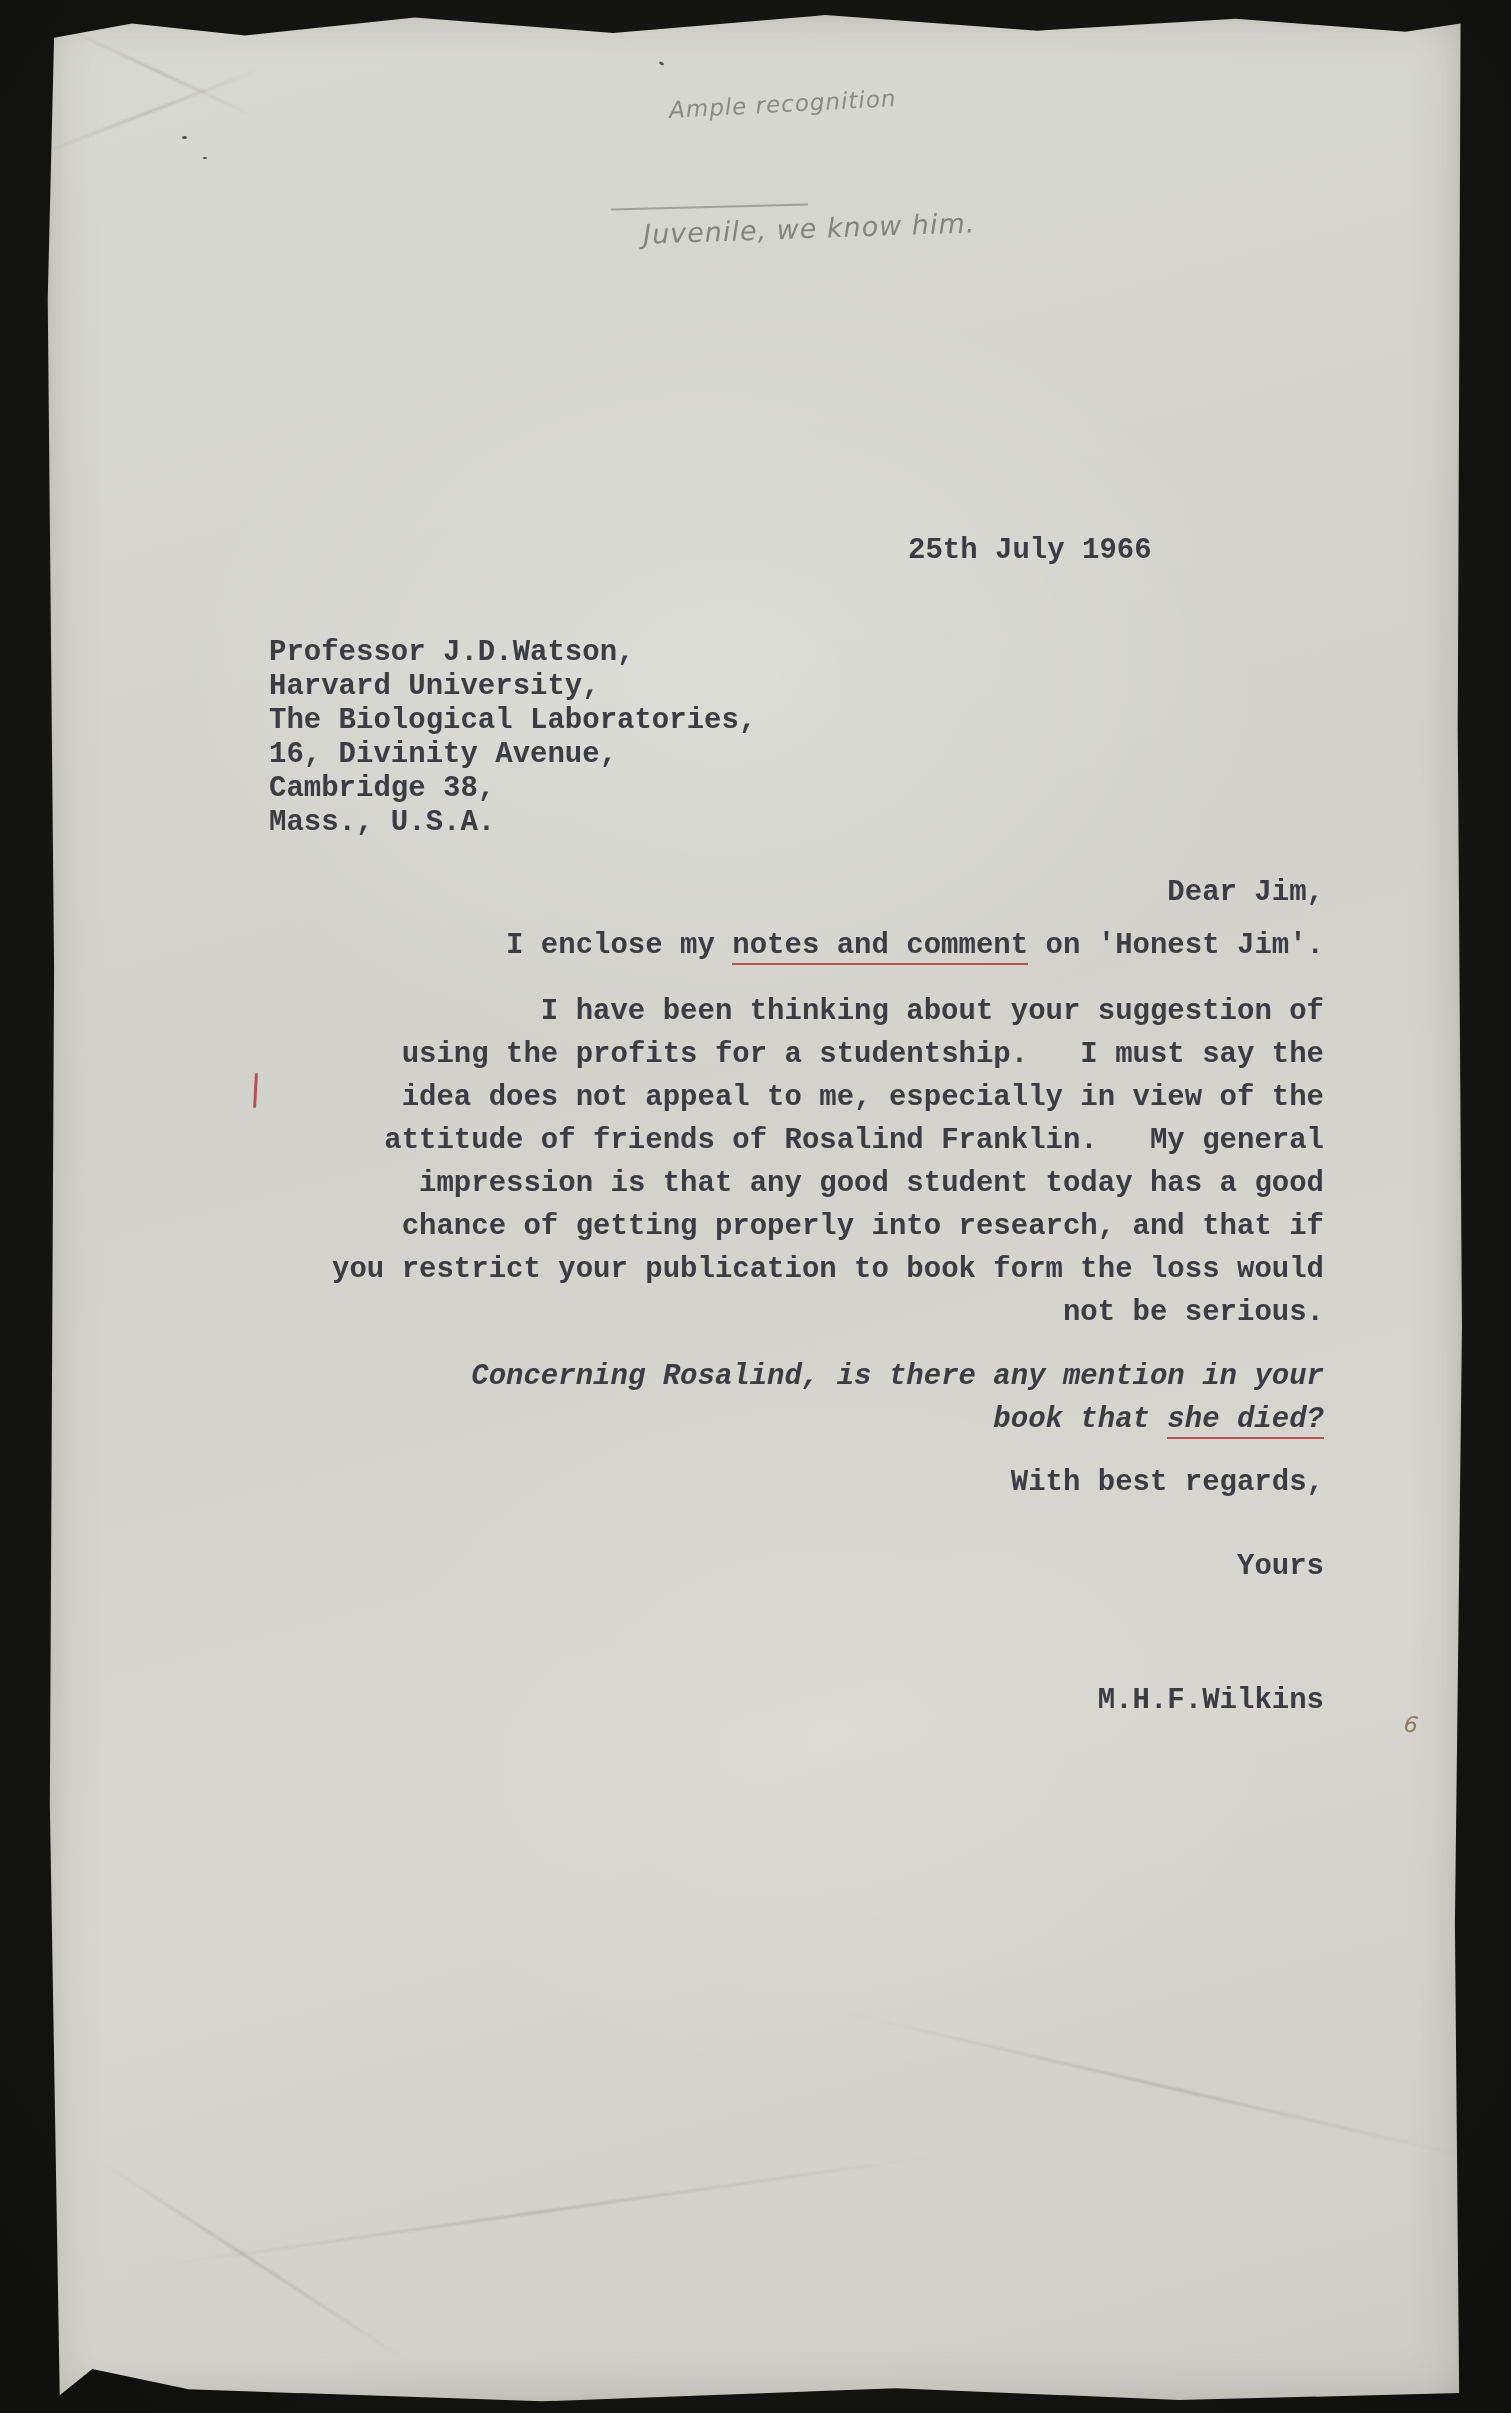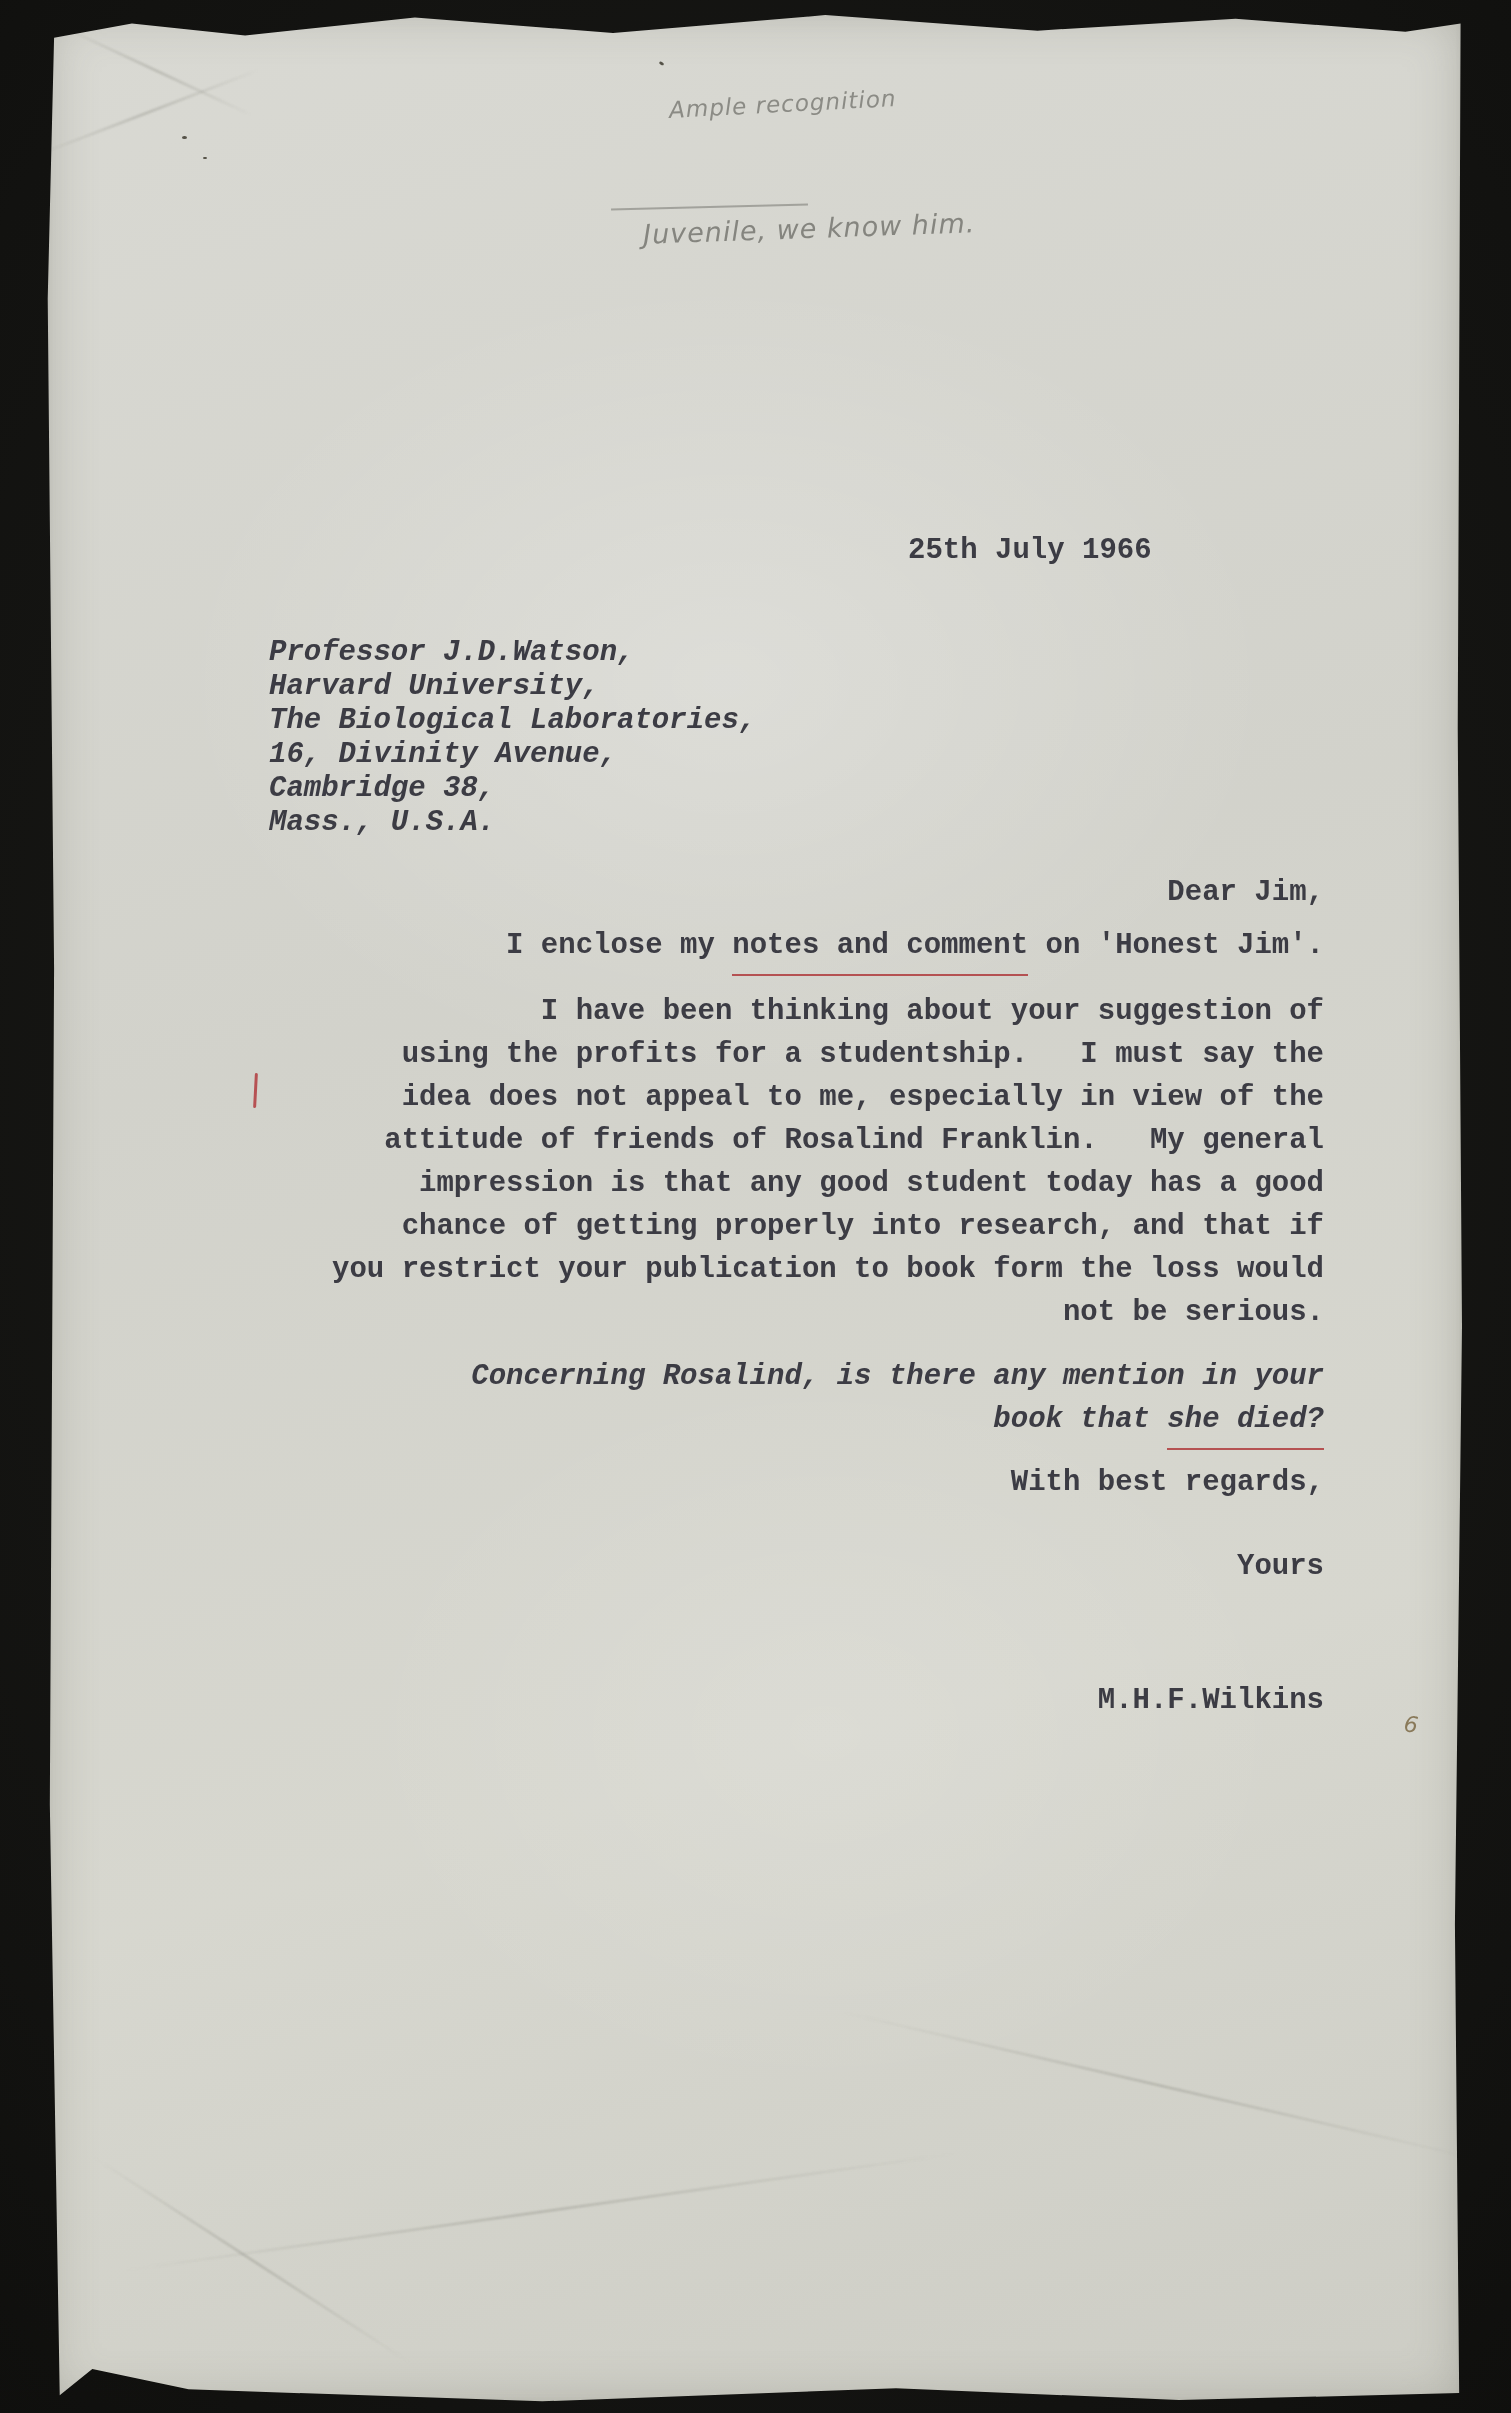--- a/index.html
+++ b/index.html
@@ -44,33 +44,33 @@
   #crease-6{left:1249px;top:1260px;width:367px;transform:rotate(87deg);}
   .speck{position:absolute;background:#565349;border-radius:50%;pointer-events:none;}
   #speck-1{left:135px;top:124px;width:4.7px;height:3.1px;}
   #speck-2{left:156px;top:145px;width:3.7px;height:2.6px;}
   #speck-3{left:612px;top:50px;width:5.2px;height:3.1px;transform:rotate(30deg);}
 
   
   .type{color:#3c3c44;font-weight:700;font-size:29px;}
   #date-line{position:absolute;left:861px;top:522px;white-space:pre;}
   #address-block{position:absolute;left:222px;top:624px;line-height:34px;}
-  #address-block .addr-line{white-space:pre;font-style:italic;}
+  #address-block .addr-line{white-space:pre;}
   #letter-flow{position:absolute;left:222px;top:859px;width:1055px;line-height:43px;text-align:right;}
   .line{white-space:pre;}
   .line.indent{padding-left:110px;}
   #paragraphs .para:nth-child(1){margin-top:10px;}
   #paragraphs .para:nth-child(2){margin-top:23px;}
   #paragraphs .para:nth-child(3){margin-top:21px;font-style:italic;}
   #paragraphs .para:nth-child(4){margin-top:20px;}
   #closing-yours{margin-top:41px;}
   #signature-line{margin-top:91px;margin-left:470px;}
   .red-underline{
     border-bottom:2.6px solid rgba(173,52,55,0.82);
-    padding-bottom:12px;
+    padding-bottom:1px;
   }
   #red-margin-tick{
     position:absolute;left:207px;top:1061px;width:3.1px;height:35px;
     background:rgba(178,59,62,0.85);transform:rotate(3deg);border-radius:1.6px;
   }
 
   
   .pencil-note{
     position:absolute;color:#8b8b85;
     font-family:"DejaVu Sans",sans-serif;font-style:italic;letter-spacing:1px;

